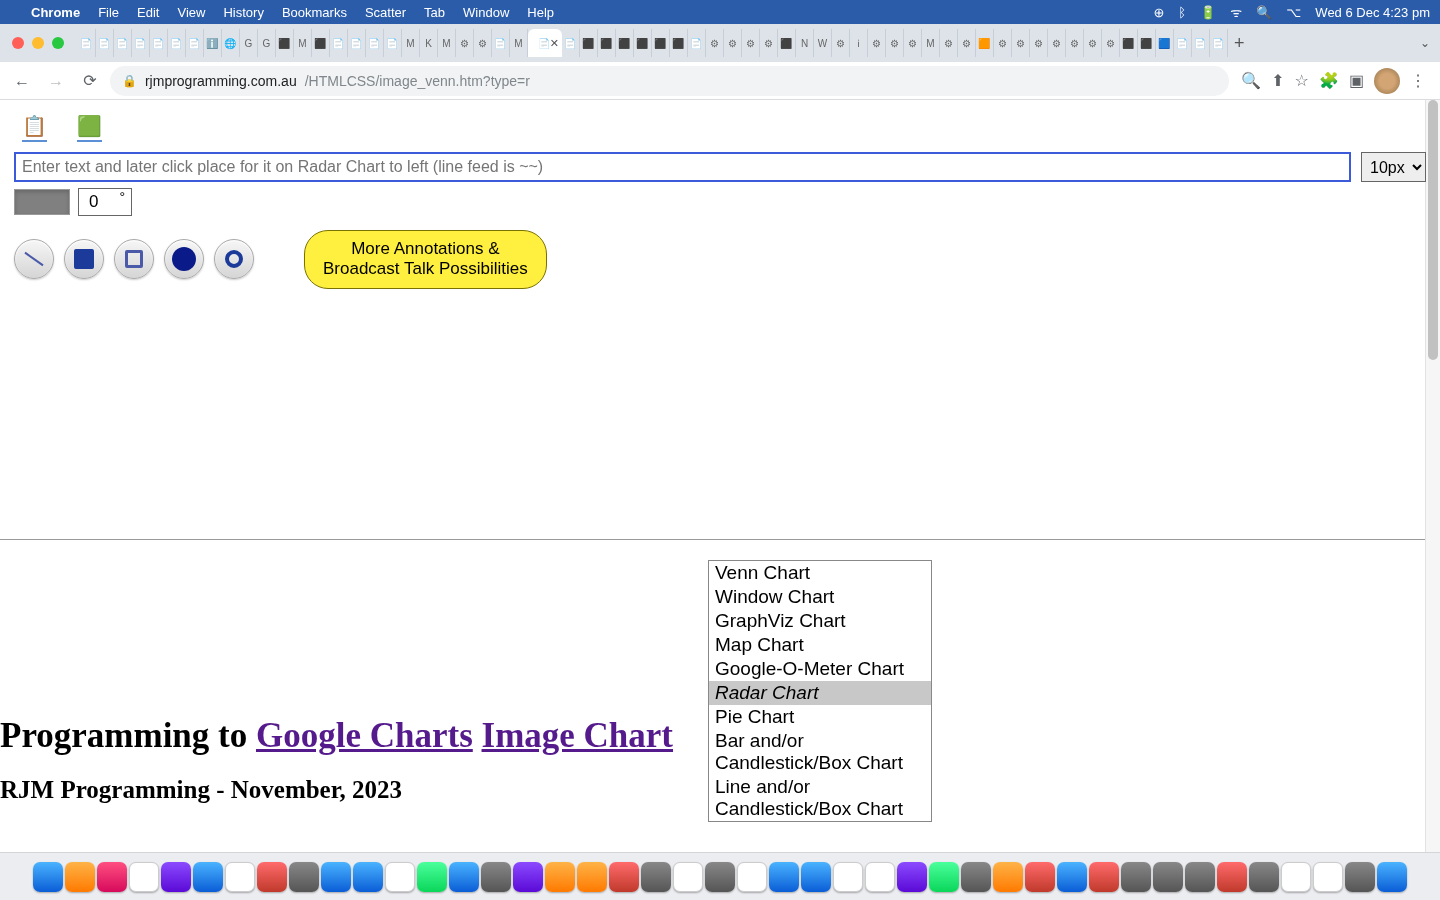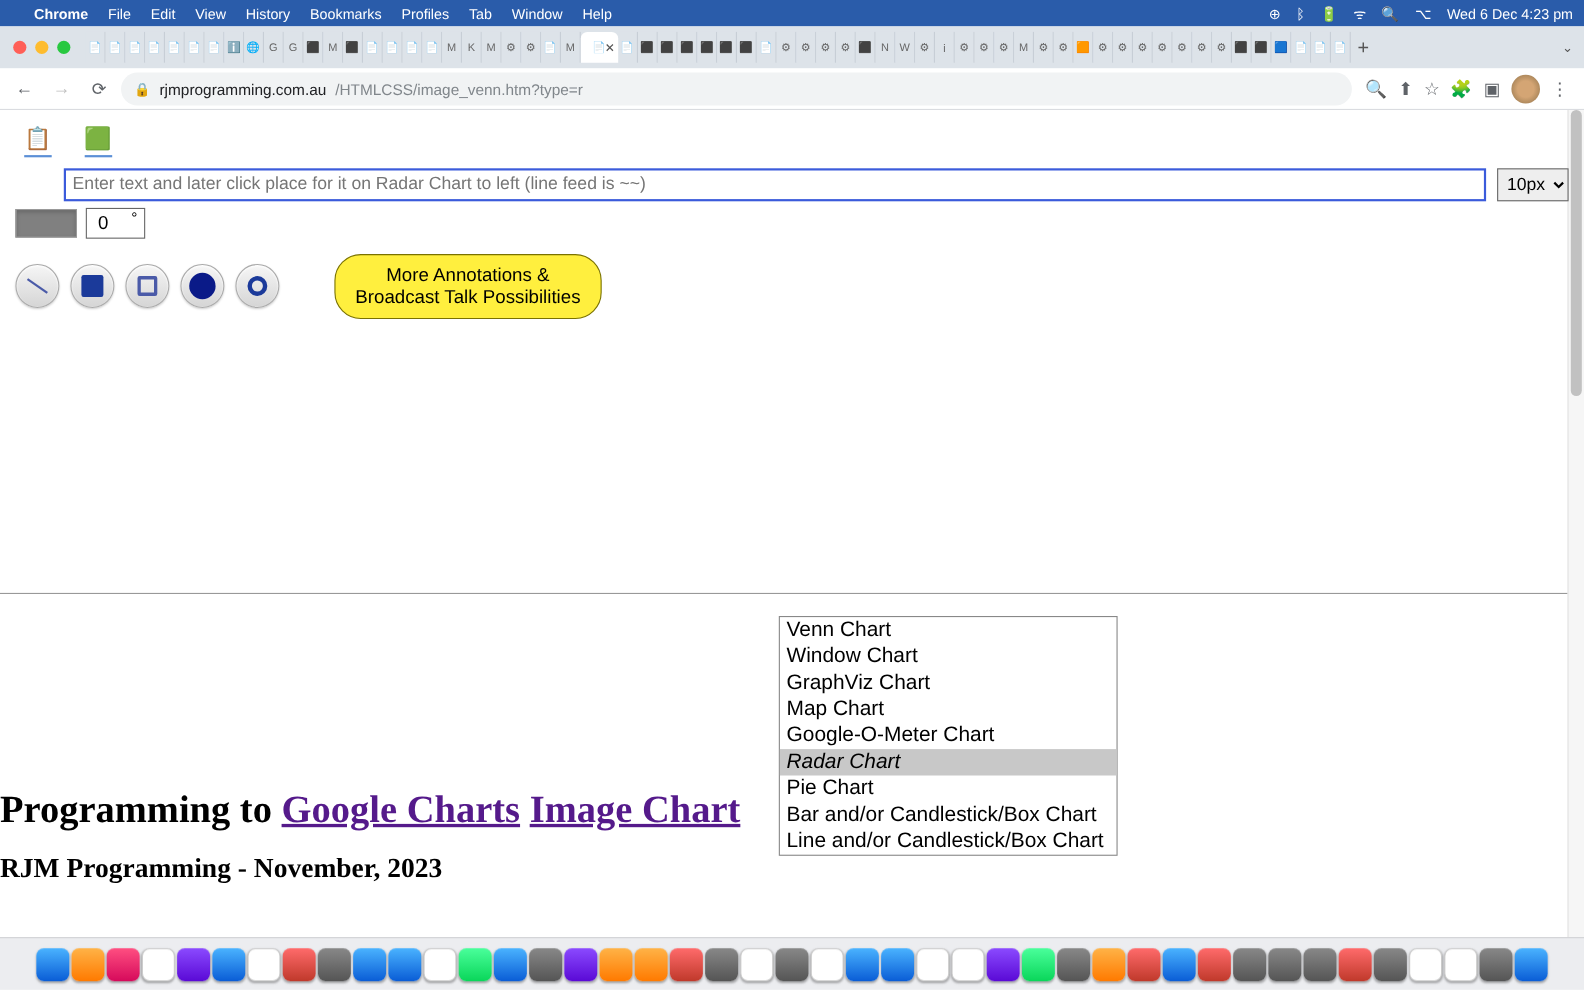--- a/index.html
+++ b/index.html
@@ -40,40 +40,40 @@
   .chart-pane { width:670px; border-right:1px solid #bbb; position:relative;}
   .controls-pane { flex:1; padding:10px 14px; position:relative;}
   
   .chart-title { text-align:center; font-size:17px; color:#707070; padding-top:8px;}
   .radar-svg { display:block; margin:0 auto;}
   .axis-lbl { font-size:15px; fill:#707070; }
   
   .mini-icons { display:flex; gap:30px; padding:4px 0 10px 8px;}
   .mini-icons span { font-size:20px; border-bottom:2px solid #5b8fd6; padding-bottom:2px; text-decoration:none;}
   
-  .text-row { display:flex; gap:10px; align-items:center; margin-bottom:6px;margin-left:44px;}
+  .text-row { display:flex; gap:10px; align-items:center; margin-bottom:6px;}
   .text-input { flex:1; height:30px; border:2px solid #3b5bdb; padding:0 6px; font-size:16px; }
   .size-sel { height:30px; border:1px solid #666; font-size:16px; background:#eee; padding:0 4px;}
   
   .color-row { display:flex; gap:8px; align-items:center; margin-bottom:14px;}
   .color-swatch { width:56px; height:26px; background:#808080; border:1px solid #999; box-shadow:inset 0 2px 4px rgba(0,0,0,.2);}
   .deg-input { width:58px; height:28px; border:1px solid #666; padding:0 4px; font-size:17px;}
   
   .tool-row { display:flex; gap:10px; align-items:center;}
   .toolbtn { width:40px; height:40px; border-radius:50%; background:linear-gradient(#f6f6f6,#d5d5d5); border:1px solid #aaa; box-shadow:inset 0 1px 2px #fff, 0 1px 2px rgba(0,0,0,.2); display:flex; align-items:center; justify-content:center;}
   .toolbtn .inner-line { width:22px; height:2px; background:#4a5aa8; transform:rotate(35deg);}
   .toolbtn .inner-sq-f { width:20px; height:20px; background:#1b3a9a; border-radius:2px;}
   .toolbtn .inner-sq-o { width:18px; height:18px; border:3px solid #4a5aa8; border-radius:2px;}
   .toolbtn .inner-ci-f { width:24px; height:24px; background:#0a1a88; border-radius:50%;}
   .toolbtn .inner-ci-o { width:18px; height:18px; border:4px solid #1b3a9a; border-radius:50%;}
   
   .annot-pill { background:#ffef3e; border:1px solid #7a7200; border-radius:24px; padding:8px 18px; font-size:17px; text-align:center; margin-left:40px; line-height:1.2;}
   
   .bottom-area { padding:0; position:relative; height:calc(100% - 440px);}
-  .chart-list { position:absolute; left:708px; top:20px; border:1px solid #888; background:#fff; font-size:19px; width:308px;}
+  .chart-list { position:absolute; left:708px; top:20px; border:1px solid #888; background:#fff; font-size:19px; width:224px;}
   .chart-list div { padding:1px 6px; }
   .chart-list .sel { background:#c8c8c8;font-style:italic; }
   
   .big-heading { position:absolute; left:0; top:176px; font-size:35px; font-weight:bold; font-family:"Times New Roman",serif;}
   .big-heading a { color:#551a8b; text-decoration:underline;}
   .sub-heading { position:absolute; left:0; top:236px; font-size:25px; font-weight:bold; font-family:"Times New Roman",serif;}
   
   .scrollbar-v { position:absolute; right:0; top:0; bottom:0; width:15px; background:#f6f6f6; border-left:1px solid #e2e2e2;}
   .scrollbar-v .thumb { position:absolute; left:2px; right:2px; top:0; height:260px; background:#c1c1c1; border-radius:6px;}
   
@@ -93,21 +93,21 @@
 <body>
 
 <div class="menubar">
   <span class="apple"></span>
   <span class="mitem bold">Chrome</span>
   <span class="mitem">File</span>
   <span class="mitem">Edit</span>
   <span class="mitem">View</span>
   <span class="mitem">History</span>
   <span class="mitem">Bookmarks</span>
-  <span class="mitem">Profiles</span>
+  <span class="mitem">Scatter</span>
   <span class="mitem">Tab</span>
   <span class="mitem">Window</span>
   <span class="mitem">Help</span>
   <div class="right">
     <span>⊕</span>
     <span>ᛒ</span>
     <span>🔋</span>
     <span>ᯤ</span>
     <span>🔍</span>
     <span>⌥</span>

